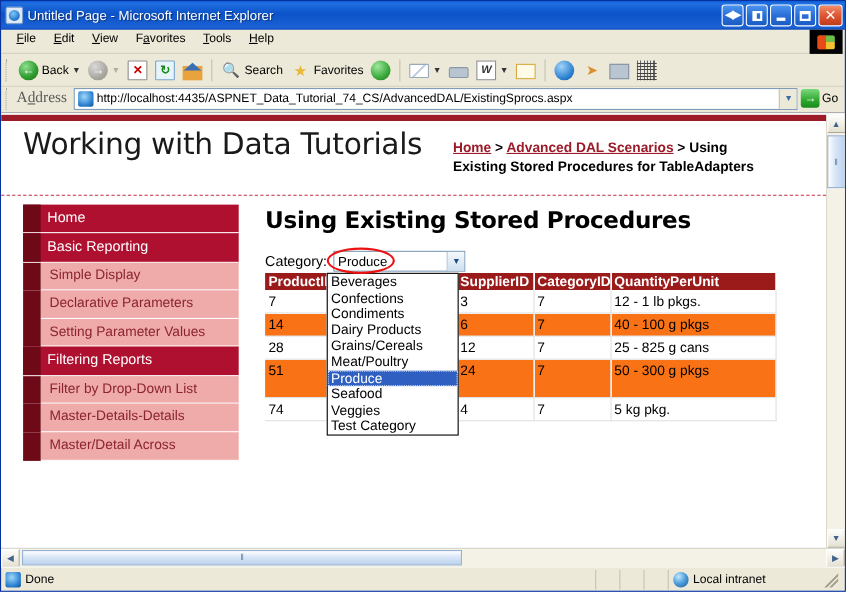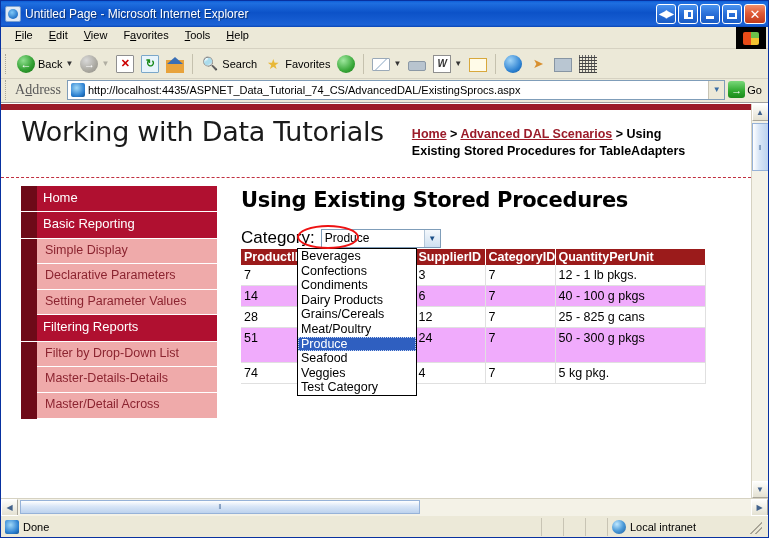--- a/index.html
+++ b/index.html
@@ -297,21 +297,21 @@
   .page-heading {
     font-size: 21px; font-weight: bold; color: #000;
     font-family: "DejaVu Sans", sans-serif;
     margin: 2px 0 16px 0; white-space: nowrap;
     letter-spacing: -0.3px;
   }
   .filter-row {
     display: flex; align-items: center; gap: 6px;
     margin-bottom: 1px; position: relative;
   }
-  .filter-label { font-size: 17px; color: #000; }
+  .filter-label { font-size: 13px; color: #000; }
   .select-box {
     width: 120px; height: 19px;
     border: 1px solid #7f9db9;
     background: #fff;
     display: flex; align-items: center;
     position: relative;
   }
   .select-value {
     flex: 1 1 auto; padding-left: 3px; font-size: 12px; color: #000;
     white-space: nowrap; overflow: hidden;
@@ -363,21 +363,21 @@
     border-right: 1px solid #fff;
     white-space: nowrap; overflow: hidden;
   }
   .grid td {
     font-size: 12.5px; color: #000;
     padding: 3px 3px; vertical-align: top;
     border-right: 1px solid #e0e0e0;
     border-bottom: 1px solid #e0e0e0;
     white-space: nowrap; overflow: hidden;
   }
-  .grid tr.alt td { background: #f0abfc; }
+  .grid tr.alt td { background: #f97316; }
   .grid tr.norm td { background: #fff; }
   .col-id { width: 56px; }
   .col-name { width: 118px; white-space: normal !important; }
   .col-sup { width: 70px; }
   .col-cat { width: 70px; }
   .col-qty { width: 150px; }
 
   
   .vscroll {
     width: 17px; flex: 0 0 17px;

